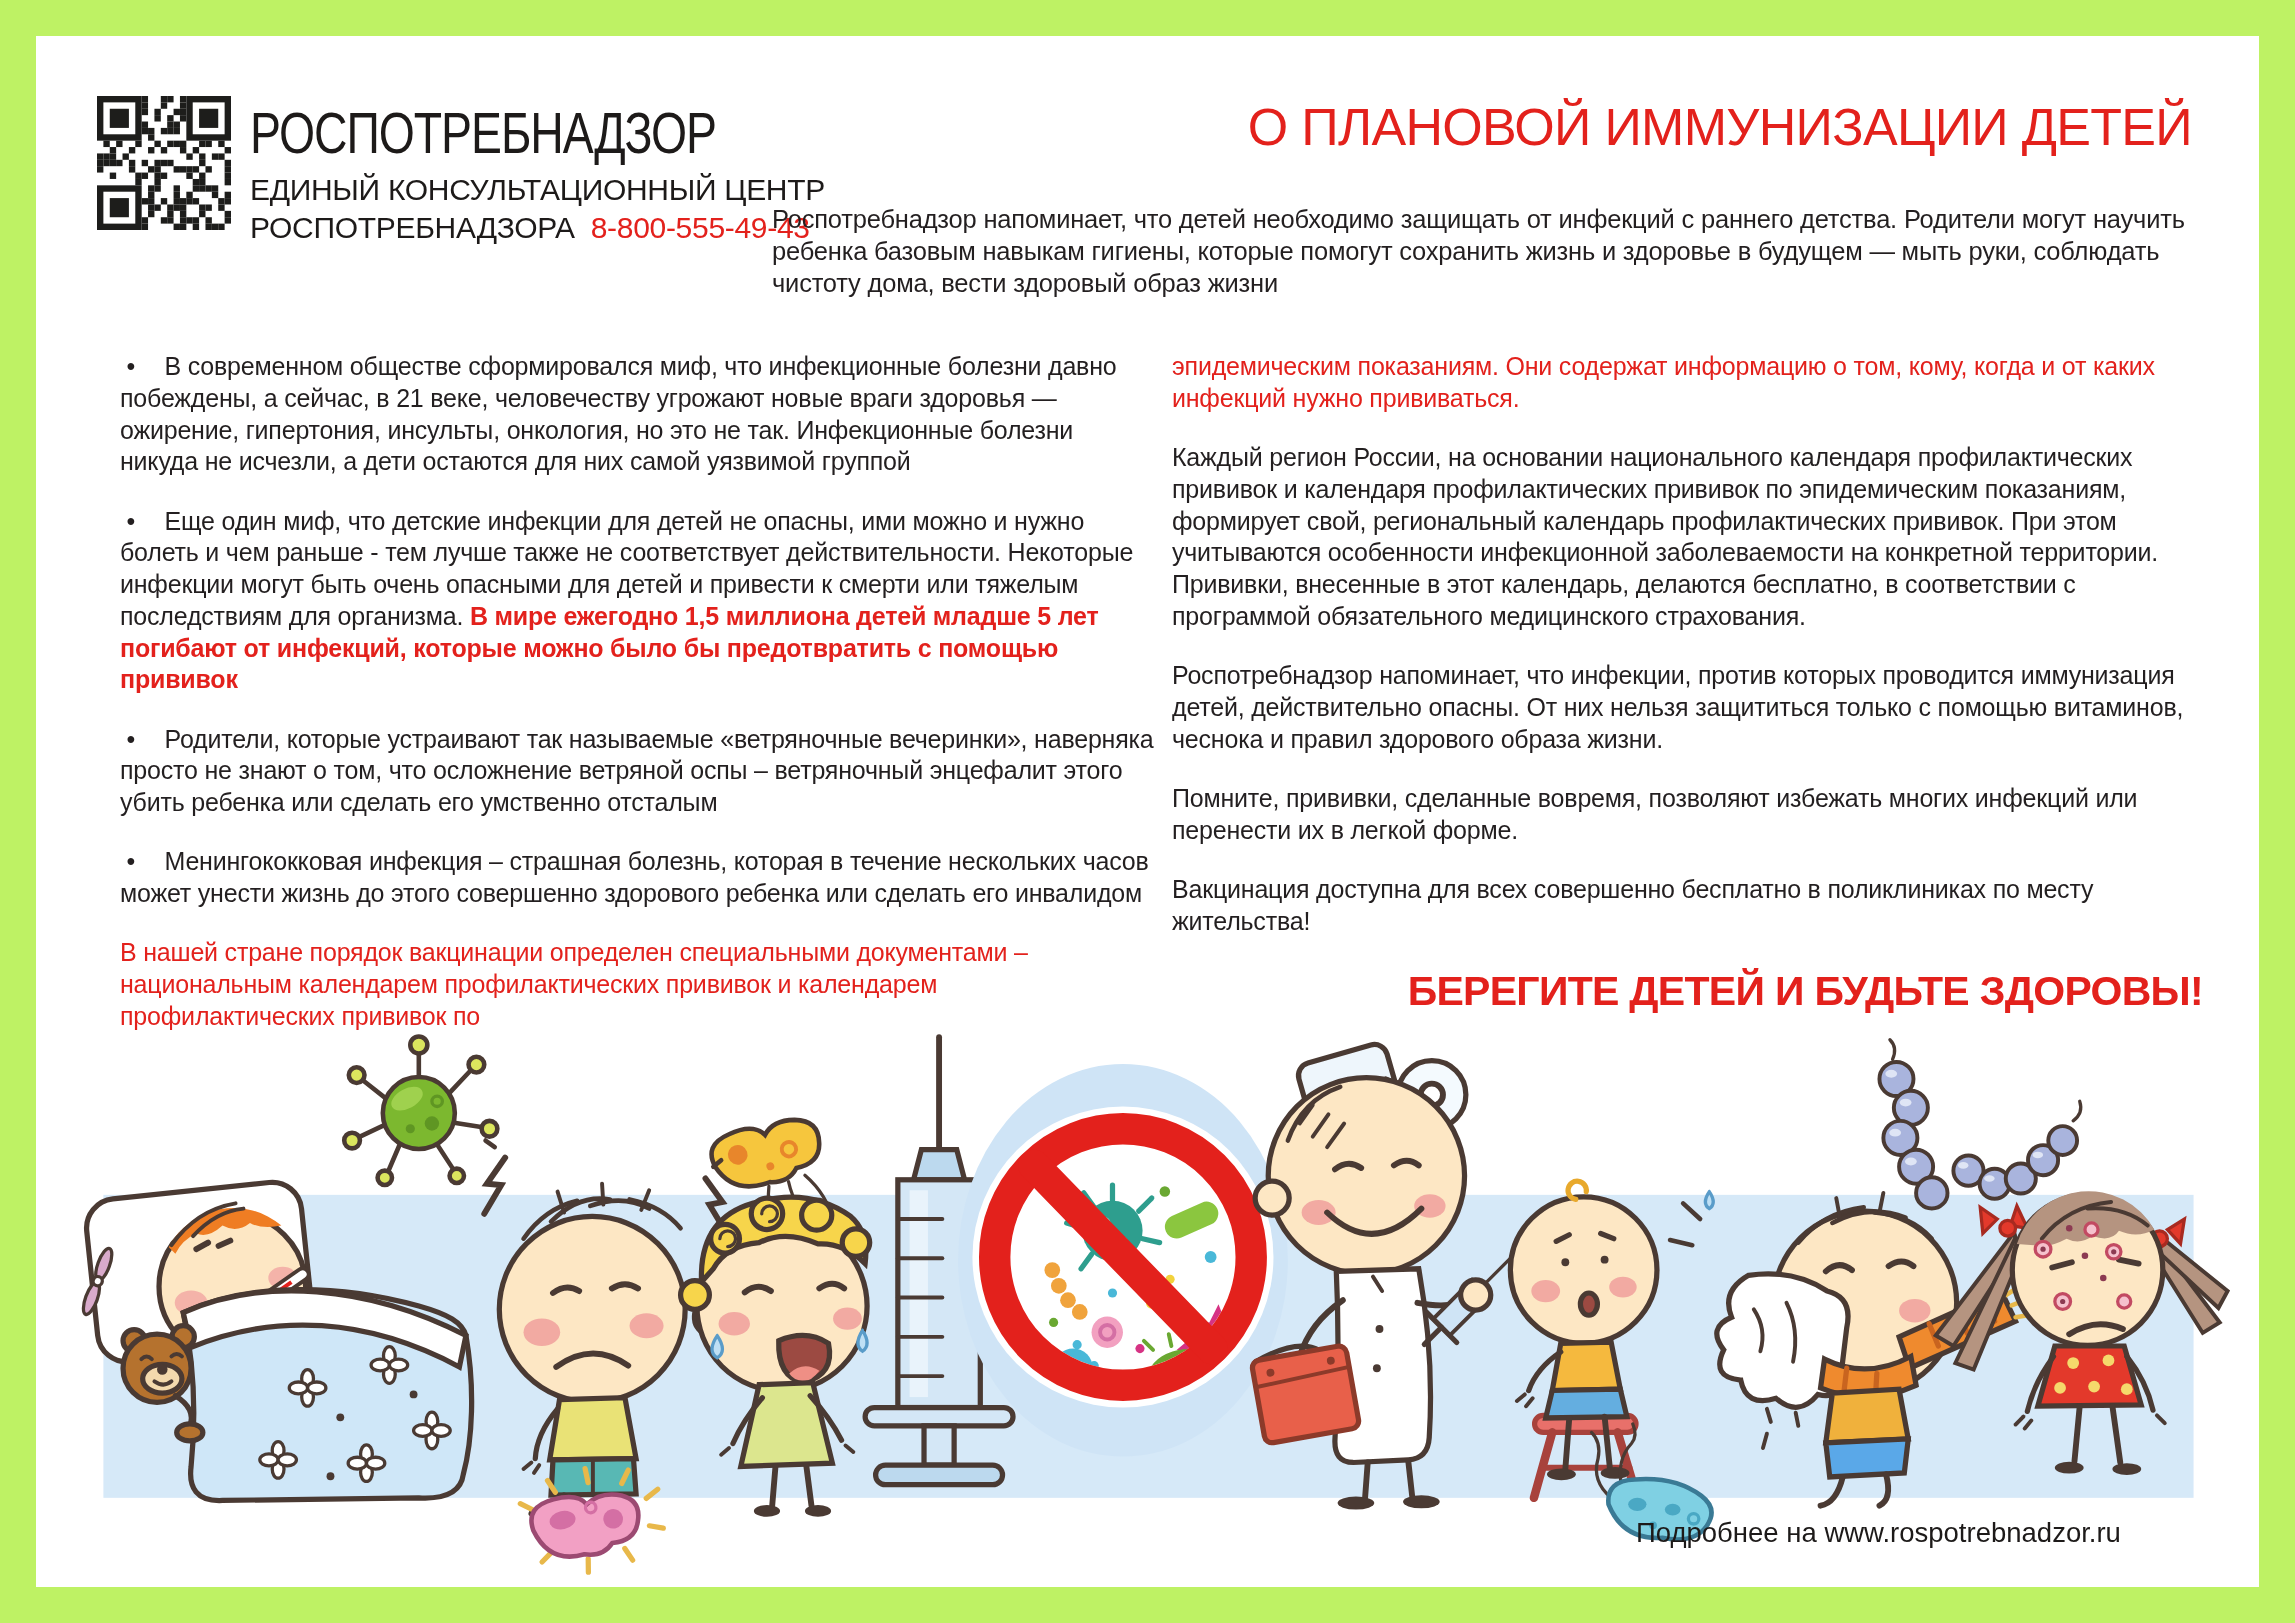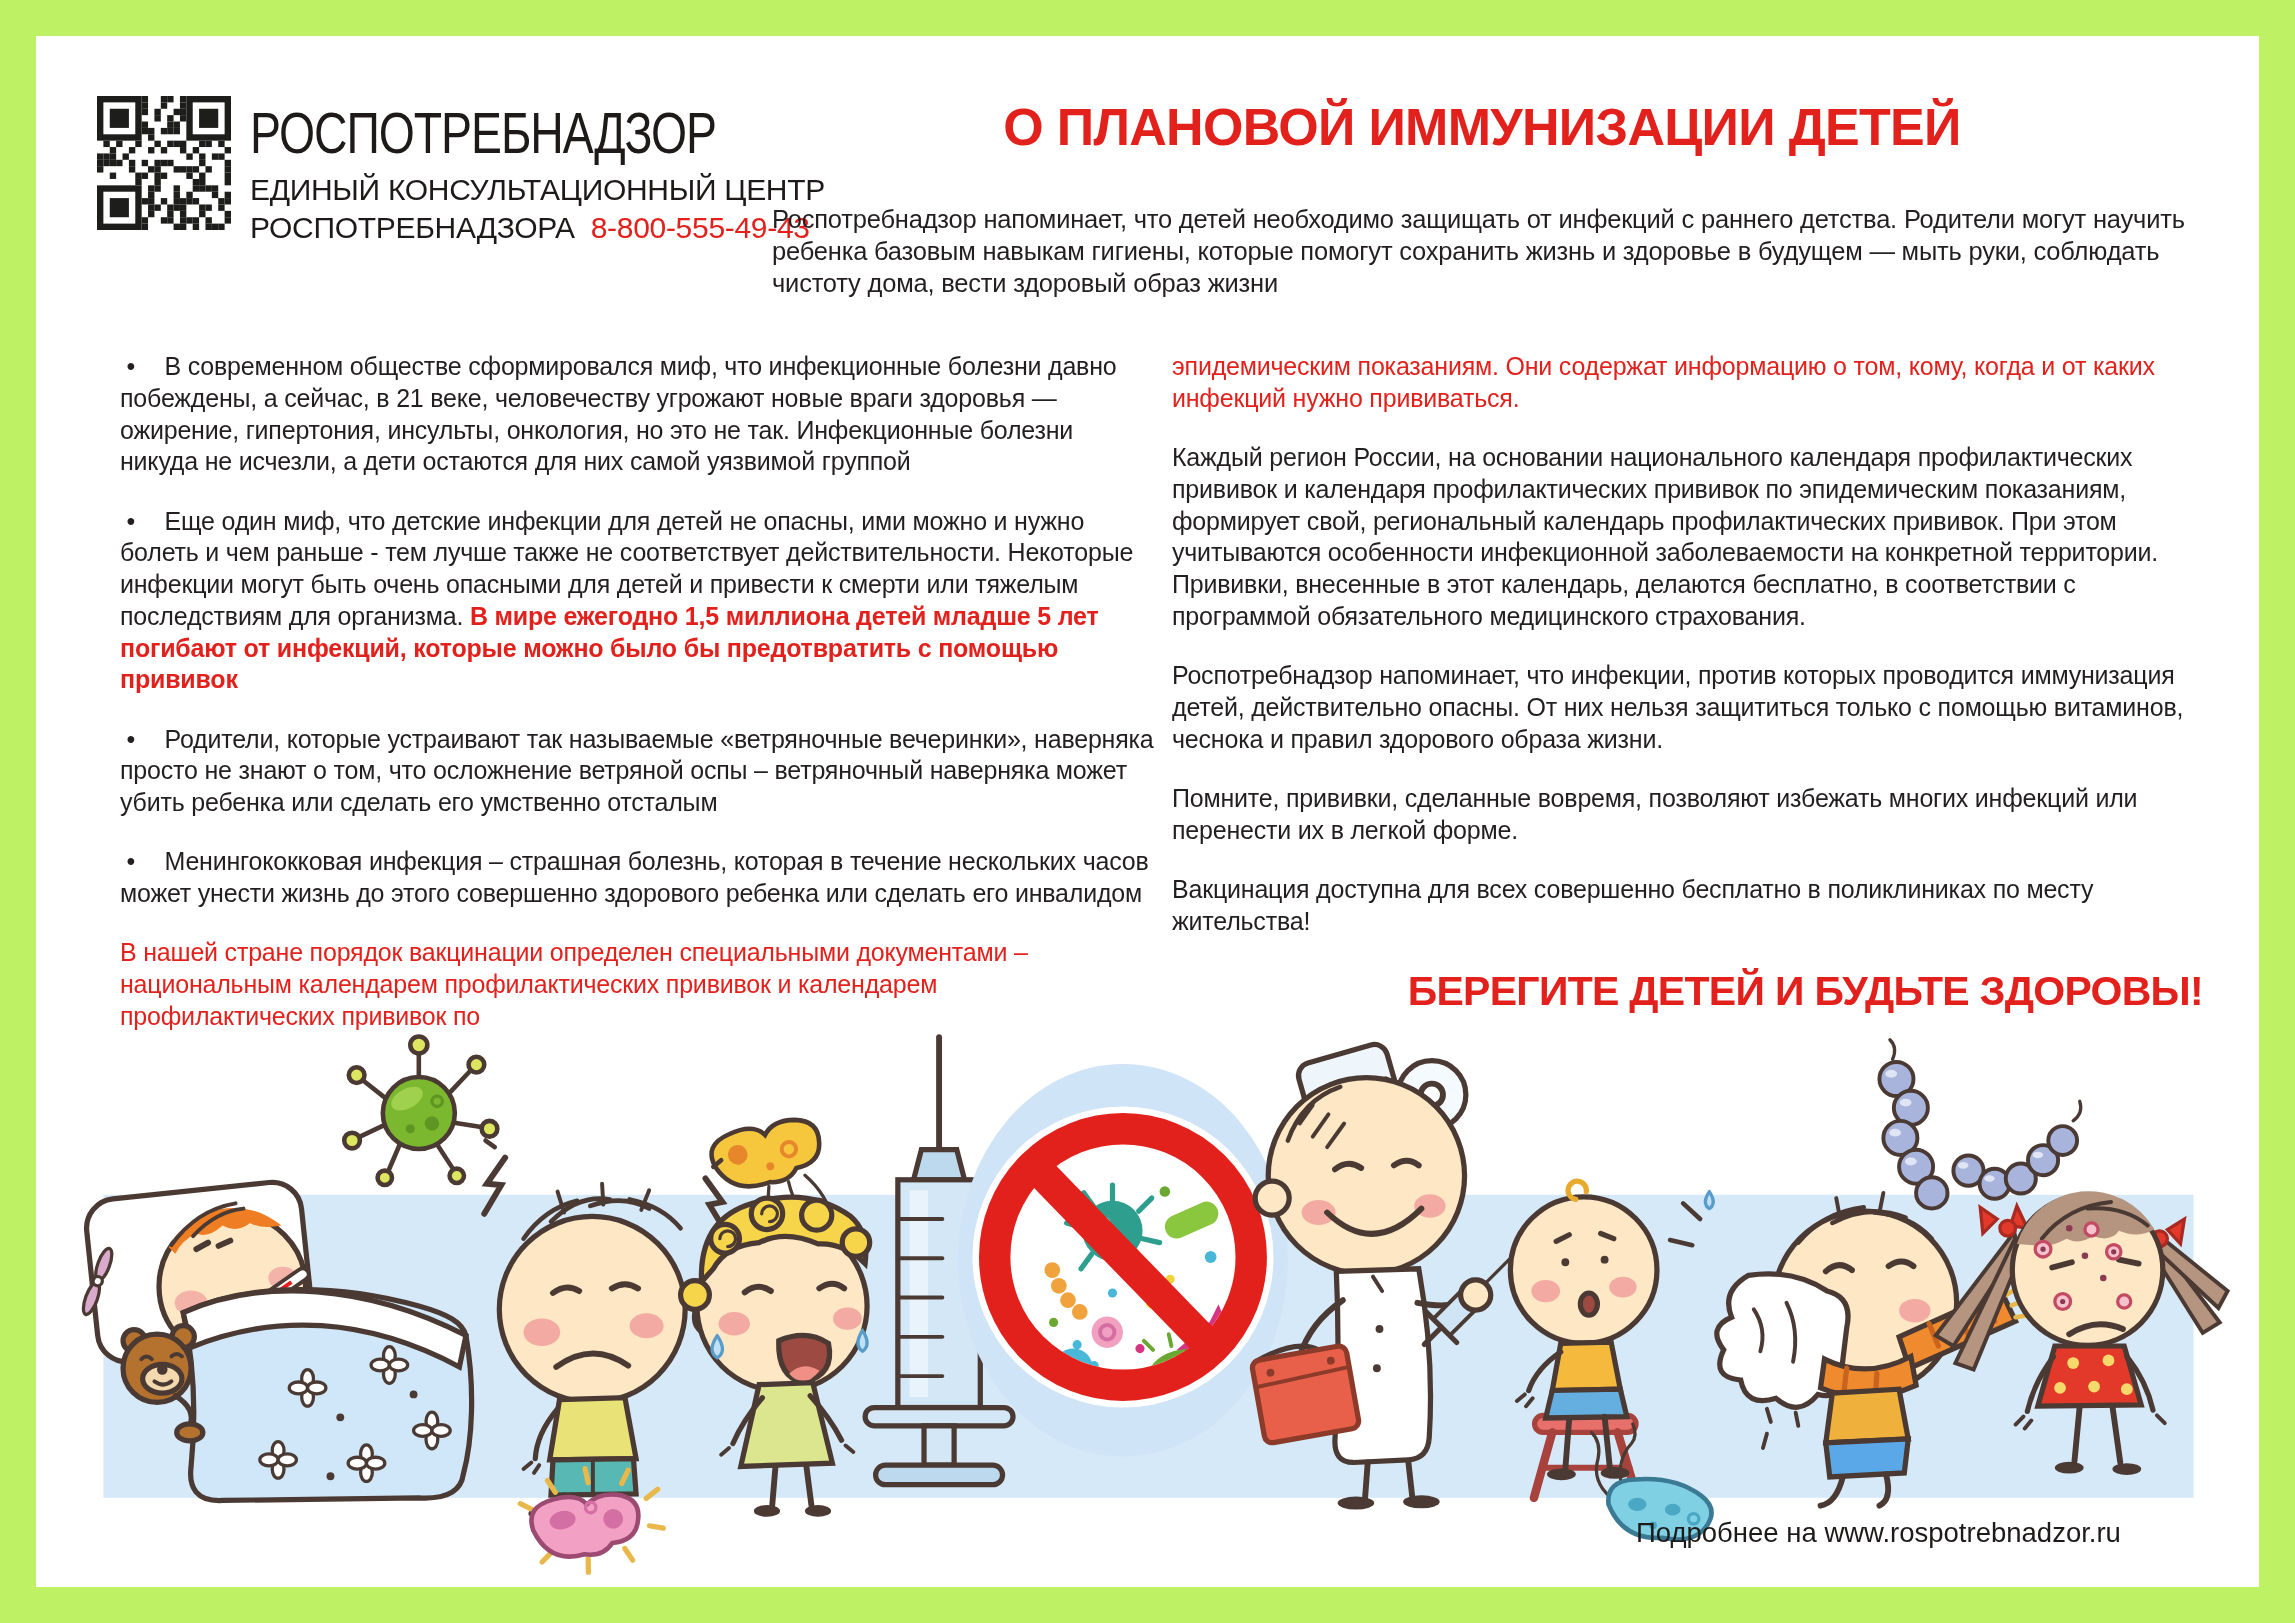--- a/index.html
+++ b/index.html
@@ -5,21 +5,21 @@
   html,body{margin:0;padding:0;background:#9aa0a6;}
   .page{position:relative;width:2295px;height:1623px;background:#bef264;overflow:hidden;
         font-family:"Liberation Sans",sans-serif;color:#231f20;}
   .content{position:absolute;left:36px;top:36px;right:36px;bottom:36px;background:#ffffff;}
   .abs{position:absolute;}
   .brand-name{font-size:58px;letter-spacing:-1.3px;color:#1d1a19;white-space:nowrap;
               transform:scaleX(.8);transform-origin:0 0;}
   .brand-sub{font-size:30px;line-height:1.28;letter-spacing:-0.3px;color:#1d1a19;}
   .red{color:#e3211c;}
   .bold{font-weight:bold;}
-  .poster-title{font-size:52px;font-weight:bold;color:#e3211c;text-align:center;letter-spacing:-0.7px;white-space:nowrap;}
+  .poster-title{font-size:52px;font-weight:normal;color:#e3211c;text-align:right;letter-spacing:-0.7px;white-space:nowrap;}
   .intro{font-size:25.5px;line-height:1.26;letter-spacing:-0.2px;}
   .col{font-size:25px;line-height:1.27;letter-spacing:-0.2px;}
   .col p{margin:0 0 27.5px 0;}
   .bullet{display:inline-block;width:38px;padding-left:6.5px;}
   .closing{font-size:41px;font-weight:bold;color:#e3211c;text-align:right;margin-top:13px;letter-spacing:-0.7px;}
   .footer{font-size:27.5px;color:#1d1a19;text-align:left;}
   svg{display:block;}
 </style>
 </head>
 <body>
@@ -182,21 +182,21 @@
     <div><span>РОСПОТРЕБНАДЗОРА</span>&nbsp;&nbsp;<span class="red">8-800-555-49-43</span></div>
   </div>
 
   <div class="abs poster-title" style="left:772px;top:97px;width:1420px">О ПЛАНОВОЙ ИММУНИЗАЦИИ ДЕТЕЙ</div>
 
   <div class="abs intro" style="left:772px;top:203px;width:1420px">Роспотребнадзор напоминает, что детей необходимо защищать от инфекций с раннего детства. Родители могут научить ребенка базовым навыкам гигиены, которые помогут сохранить жизнь и здоровье в будущем — мыть руки, соблюдать чистоту дома, вести здоровый образ жизни</div>
 
   <div class="abs col" style="left:120px;top:351px;width:1034px">
     <p><span class="bullet">•</span><span>В современном обществе сформировался миф, что инфекционные болезни давно побеждены, а сейчас, в 21 веке, человечеству угрожают новые враги здоровья — ожирение, гипертония, инсульты, онкология, но это не так. Инфекционные болезни никуда не исчезли, а дети остаются для них самой уязвимой группой</span></p>
     <p><span class="bullet">•</span><span>Еще один миф, что детские инфекции для детей не опасны, ими можно и нужно болеть и чем раньше - тем лучше также не соответствует действительности. Некоторые инфекции могут быть очень опасными для детей и привести к смерти или тяжелым последствиям для организма. </span><span class="red bold">В мире ежегодно 1,5 миллиона детей младше 5 лет погибают от инфекций, которые можно было бы предотвратить с помощью прививок</span></p>
-    <p><span class="bullet">•</span><span>Родители, которые устраивают так называемые «ветряночные вечеринки», наверняка просто не знают о том, что осложнение ветряной оспы – ветряночный наверняка может убить ребенка или сделать его умственно отсталым</span></p>
+    <p><span class="bullet">•</span><span>Родители, которые устраивают так называемые «ветряночные вечеринки», наверняка просто не знают о том, что осложнение ветряной оспы – ветряночный энцефалит этого убить ребенка или сделать его умственно отсталым</span></p>
     <p><span class="bullet">•</span><span>Менингококковая инфекция – страшная болезнь, которая в течение нескольких часов может унести жизнь до этого совершенно здорового ребенка или сделать его инвалидом</span></p>
     <p class="red" style="margin-top:11.8px">В нашей стране порядок вакцинации определен специальными документами – национальным календарем профилактических прививок и календарем профилактических прививок по</p>
   </div>
 
   <div class="abs col" style="left:1172px;top:351px;width:1031px">
     <p class="red">эпидемическим показаниям. Они содержат информацию о том, кому, когда и от каких инфекций нужно прививаться.</p>
     <p>Каждый регион России, на основании национального календаря профилактических прививок и календаря профилактических прививок по эпидемическим показаниям, формирует свой, региональный календарь профилактических прививок. При этом учитываются особенности инфекционной заболеваемости на конкретной территории. Прививки, внесенные в этот календарь, делаются бесплатно, в соответствии с программой обязательного медицинского страхования.</p>
     <p>Роспотребнадзор напоминает, что инфекции, против которых проводится иммунизация детей, действительно опасны. От них нельзя защититься только с помощью витаминов, чеснока и правил здорового образа жизни.</p>
     <p>Помните, прививки, сделанные вовремя, позволяют избежать многих инфекций или перенести их в легкой форме.</p>
     <p>Вакцинация доступна для всех совершенно бесплатно в поликлиниках по месту жительства!</p>

